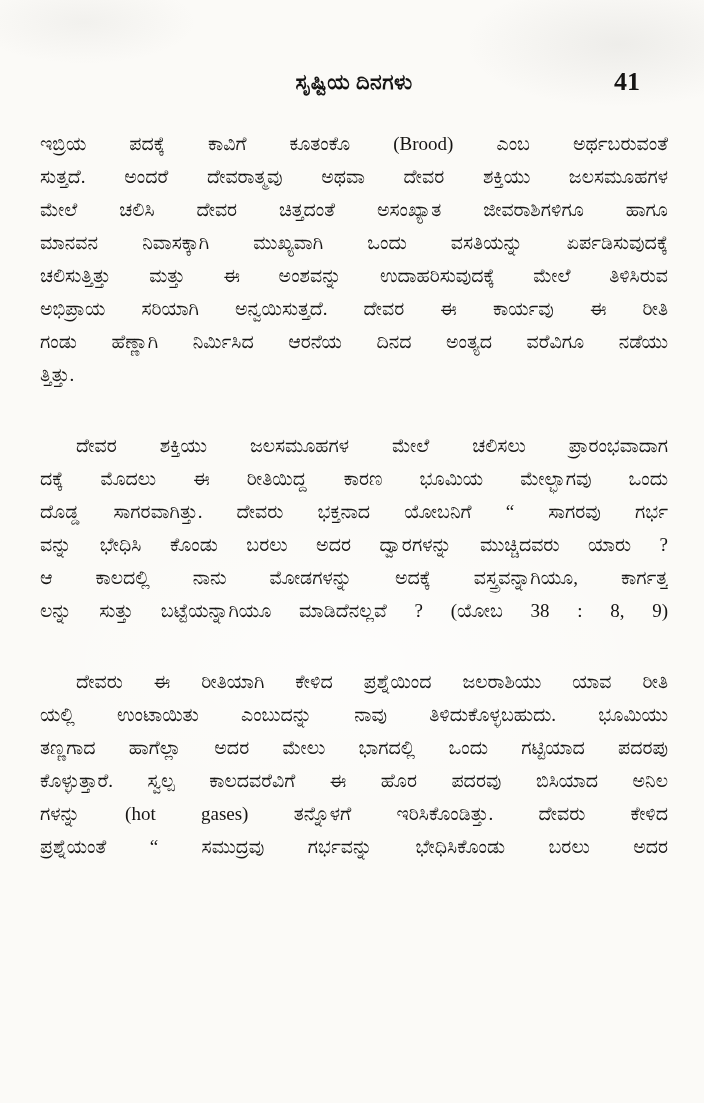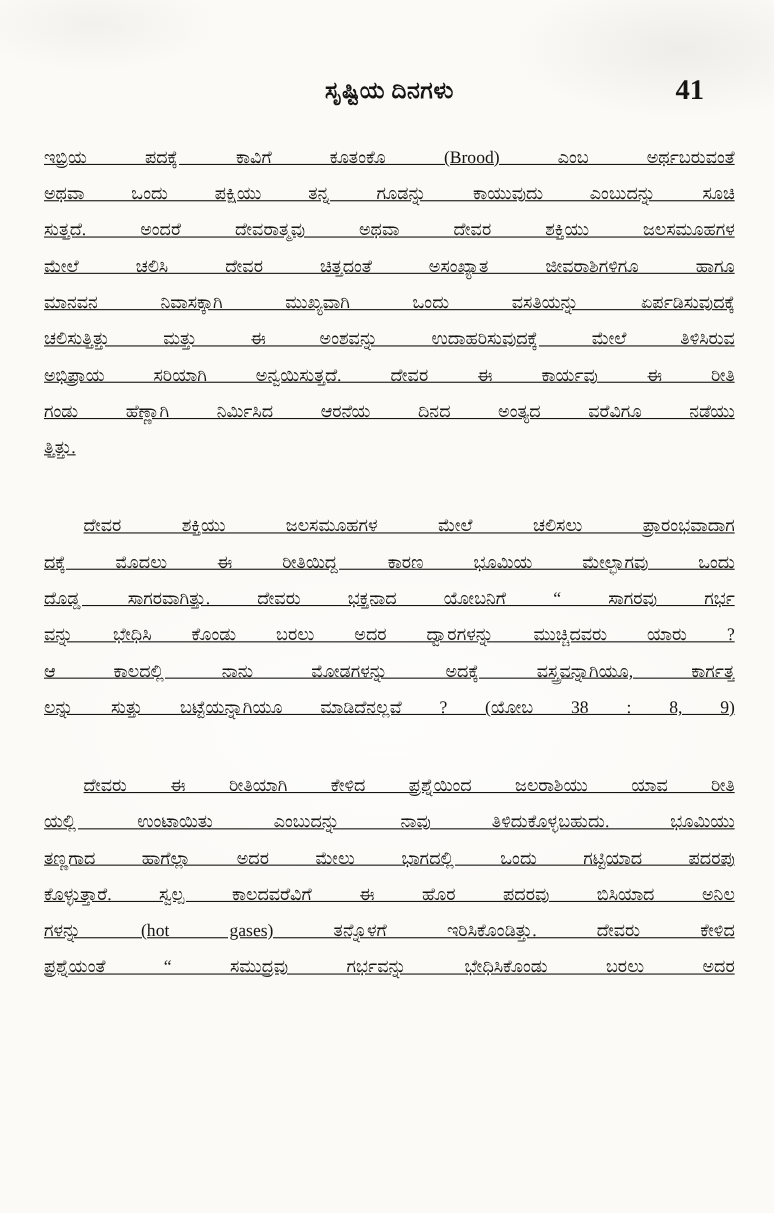--- a/index.html
+++ b/index.html
@@ -45,46 +45,44 @@
   }
   .text-block {
     position: absolute;
     top: 127px;
     left: 40px;
     width: 628px;
   }
   .paragraph { margin: 0 0 38px 0; }
   .paragraph:last-child { margin-bottom: 0; }
   .text-line {
-    font-size: 16px;
+    font-size: 19px;
     line-height: 33px;
     height: 33px;
     text-align: justify;
     text-align-last: justify;
     overflow: hidden;
-    text-decoration: underline;
   }
   .text-line.indent { text-indent: 36px; }
   .text-line.short {
     text-align: left;
     text-align-last: left;
   }
 </style>
 </head>
 <body>
 
 <div class="page">
   <div class="page-header">
     <div class="chapter-title">ಸೃಷ್ಟಿಯ ದಿನಗಳು</div>
     <div class="page-number">41</div>
   </div>
   <div class="text-block">
       <div class="paragraph">
         <div class="text-line">ಇಬ್ರಿಯ ಪದಕ್ಕೆ ಕಾವಿಗೆ ಕೂತಂಕೊ (Brood) ಎಂಬ ಅರ್ಥಬರುವಂತೆ</div>
-        <div class="text-line">ಅಥವಾ ಒಂದು ಪಕ್ಷಿಯು ತನ್ನ ಗೂಡನ್ನು ಕಾಯುವುದು ಎಂಬುದನ್ನು ಸೂಚಿ</div>
         <div class="text-line">ಸುತ್ತದೆ.  ಅಂದರೆ ದೇವರಾತ್ಮವು ಅಥವಾ ದೇವರ ಶಕ್ತಿಯು ಜಲಸಮೂಹಗಳ</div>
         <div class="text-line">ಮೇಲೆ ಚಲಿಸಿ ದೇವರ ಚಿತ್ತದಂತೆ ಅಸಂಖ್ಯಾತ ಜೀವರಾಶಿಗಳಿಗೂ ಹಾಗೂ</div>
         <div class="text-line">ಮಾನವನ ನಿವಾಸಕ್ಕಾಗಿ ಮುಖ್ಯವಾಗಿ ಒಂದು ವಸತಿಯನ್ನು ಏರ್ಪಡಿಸುವುದಕ್ಕೆ</div>
         <div class="text-line">ಚಲಿಸುತ್ತಿತ್ತು ಮತ್ತು ಈ ಅಂಶವನ್ನು ಉದಾಹರಿಸುವುದಕ್ಕೆ ಮೇಲೆ ತಿಳಿಸಿರುವ</div>
         <div class="text-line">ಅಭಿಪ್ರಾಯ ಸರಿಯಾಗಿ ಅನ್ವಯಿಸುತ್ತದೆ.  ದೇವರ ಈ ಕಾರ್ಯವು ಈ ರೀತಿ</div>
         <div class="text-line">ಗಂಡು ಹೆಣ್ಣಾಗಿ ನಿರ್ಮಿಸಿದ ಆರನೆಯ ದಿನದ ಅಂತ್ಯದ ವರೆವಿಗೂ ನಡೆಯು</div>
         <div class="text-line short">ತ್ತಿತ್ತು.</div>
       </div>
       <div class="paragraph">
         <div class="text-line indent">ದೇವರ ಶಕ್ತಿಯು ಜಲಸಮೂಹಗಳ ಮೇಲೆ ಚಲಿಸಲು ಪ್ರಾರಂಭವಾದಾಗ</div>

